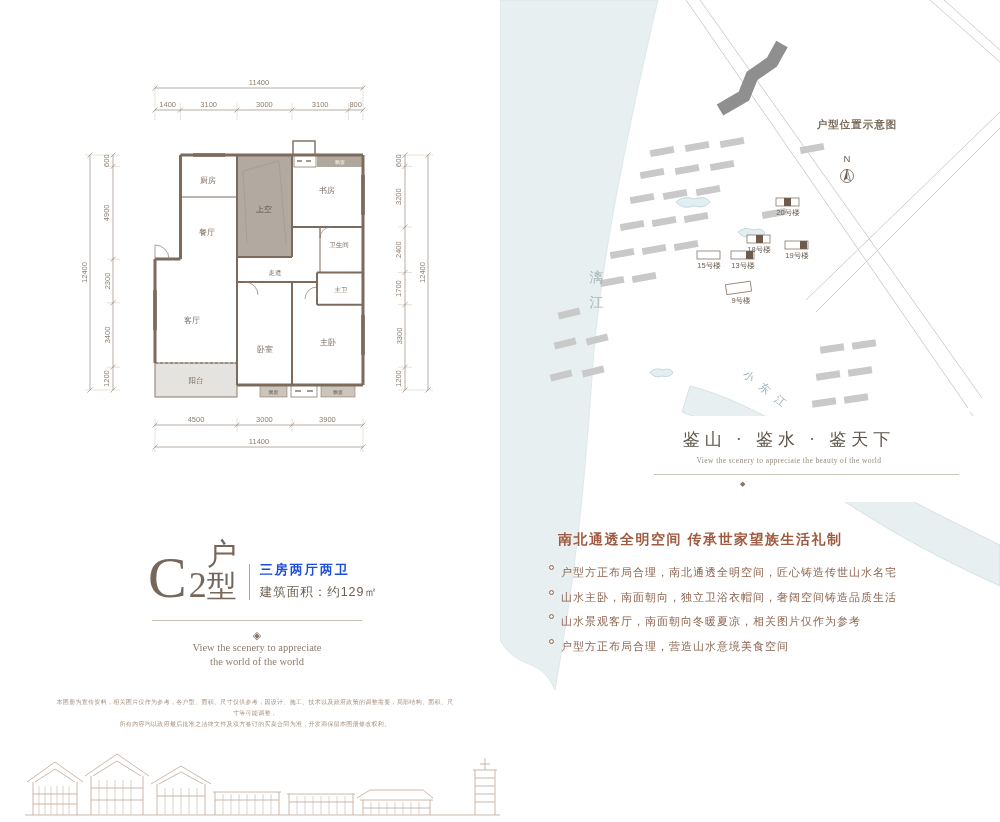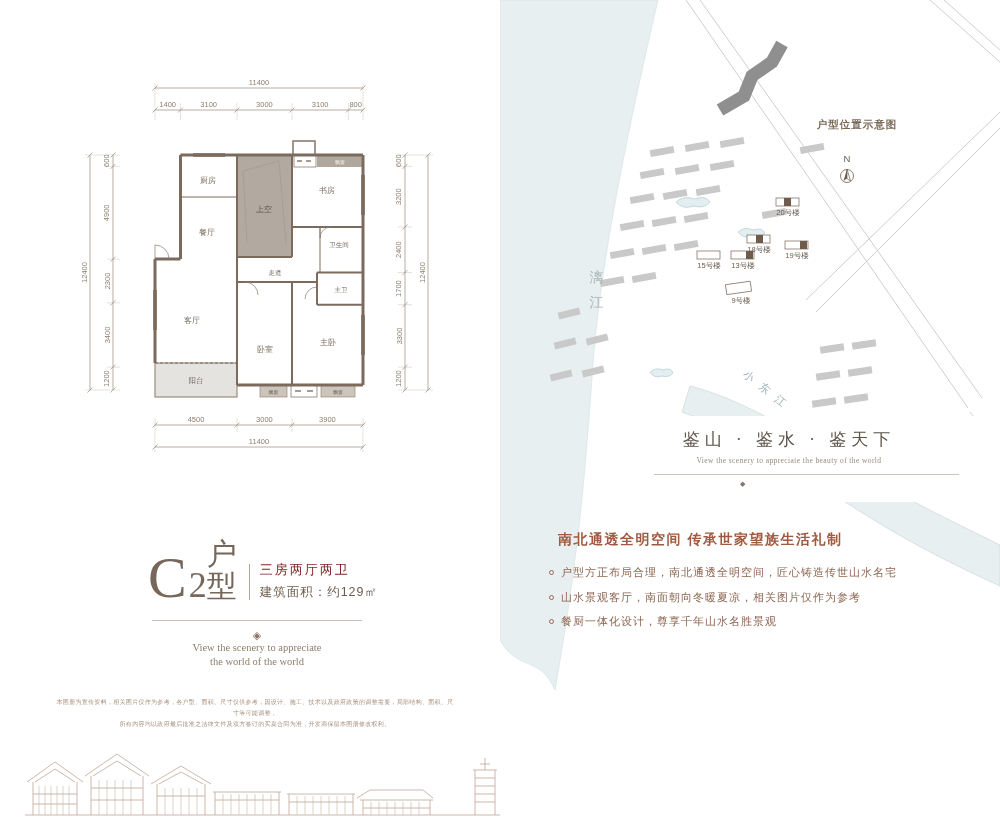--- a/index.html
+++ b/index.html
@@ -10,21 +10,21 @@
   
   .floorplan-svg { position:absolute; left:65px; top:75px; }
 
   .title-block { position:absolute; left:148px; top:538px; width:230px; }
   .title-row { display:flex; align-items:flex-end; }
   .big-letter { font-family:"Liberation Serif", serif; font-size:58px; line-height:48px; color:#77675a; }
   .big-number { font-family:"Liberation Serif", serif; font-size:36px; line-height:34px; color:#77675a; margin-left:2px; }
   .title-cjk { font-family:"Liberation Serif", serif; font-size:30px; line-height:32px; color:#77675a; letter-spacing:7px; }
   .title-divider { width:1px; height:36px; background:#b3a798; margin:0 10px 2px 2px; }
   .spec-col { padding-bottom:1px; white-space:nowrap; }
-  .spec-line1 { font-size:13px; font-weight:normal; color:#7f1d1d; letter-spacing:2px; }
+  .spec-line1 { font-size:13px; font-weight:bold; color:#1d4ed8; letter-spacing:2px; }
   .spec-line2 { font-size:12.5px; color:#6d5d4e; margin-top:5px; letter-spacing:1px;text-align:right; }
   .title-rule { width:210px; border:none; border-top:1px solid #cbc2b6; margin:18px 0 0 4px; }
   .ornament { text-align:center; width:210px; margin-left:4px; margin-top:9px; color:#8a7364; font-size:11px; line-height:11px; }
   .tagline { width:210px; margin-left:4px; margin-top:0; text-align:center;
              font-family:"Liberation Serif", serif; font-size:10.5px; line-height:14px; color:#8c7d6c; }
 
   .disclaimer { position:absolute; left:55px; top:697px; width:400px; text-align:center;
                 font-size:6px; line-height:11px; color:#a78f7d; letter-spacing:0.3px; }
 
   .skyline-svg { position:absolute; left:25px; top:742px; }
@@ -42,21 +42,21 @@
   .slogan-title { margin-top:12px; text-align:center; padding-right:64px;
                   font-family:"Liberation Serif", serif; font-size:17px; letter-spacing:5px; color:#5d5349; }
   .slogan-en { margin-top:5px; text-align:center; padding-right:64px;
                font-family:"Liberation Serif", serif; font-size:7.5px; color:#968b7d; letter-spacing:0.4px; }
   .slogan-rule { width:305px; border:none; border-top:1px solid #ccc5ba; margin:9px 0 0 14px; }
   .slogan-ornament { position:absolute; left:100px; top:64px; color:#8a7568; font-size:7px; }
 
   .features { position:absolute; left:40px; top:531px; width:450px; }
   .features-heading { font-size:14px; font-weight:bold; color:#a05a40; letter-spacing:1.5px; margin-left:18px; }
   .features-list { list-style:none; margin-top:16px; }
-  .features-list li { display:flex; align-items:center; margin-bottom:9.5px;
+  .features-list li { display:flex; margin-bottom:9.5px;
                       font-size:11px; color:#8d6550; letter-spacing:1px; }
   .bullet-dot { flex:0 0 auto; width:5px; height:5px; border:1.6px solid #96684e; border-radius:50%;
                 margin:0 7px 0 9px; }
 
   
   text { font-family:"Liberation Sans", sans-serif; }
 </style>
 </head>
 <body>
 
@@ -321,23 +321,27 @@
 
     <div class="features">
       <div class="features-heading">南北通透全明空间 传承世家望族生活礼制</div>
       <ul class="features-list">
         <li>
           <span class="bullet-dot"></span>
           <span>户型方正布局合理，南北通透全明空间，匠心铸造传世山水名宅</span>
         </li>
         <li>
           <span class="bullet-dot"></span>
+          <span>山水主卧，南面朝向，独立卫浴衣帽间，奢阔空间铸造品质生活</span>
+        </li>
+        <li>
+          <span class="bullet-dot"></span>
           <span>山水景观客厅，南面朝向冬暖夏凉，相关图片仅作为参考</span>
         </li>
         <li>
           <span class="bullet-dot"></span>
-          <span>餐厨一体化设计，尊享千年山水名胜景观</span>
+          <span>户型方正布局合理，营造山水意境美食空间</span>
         </li>
       </ul>
     </div>
   </div>
 
 </div>
 
 </body></html>

